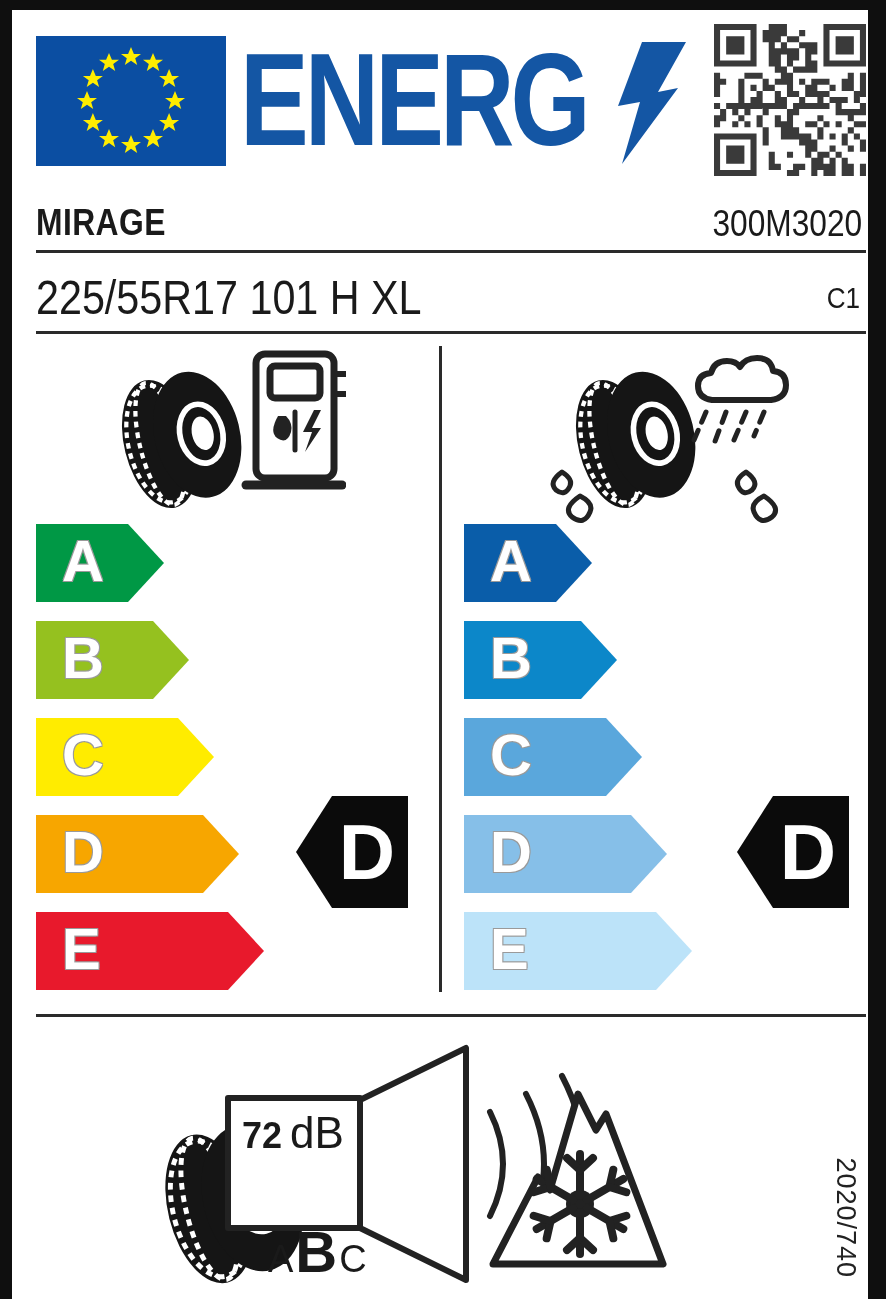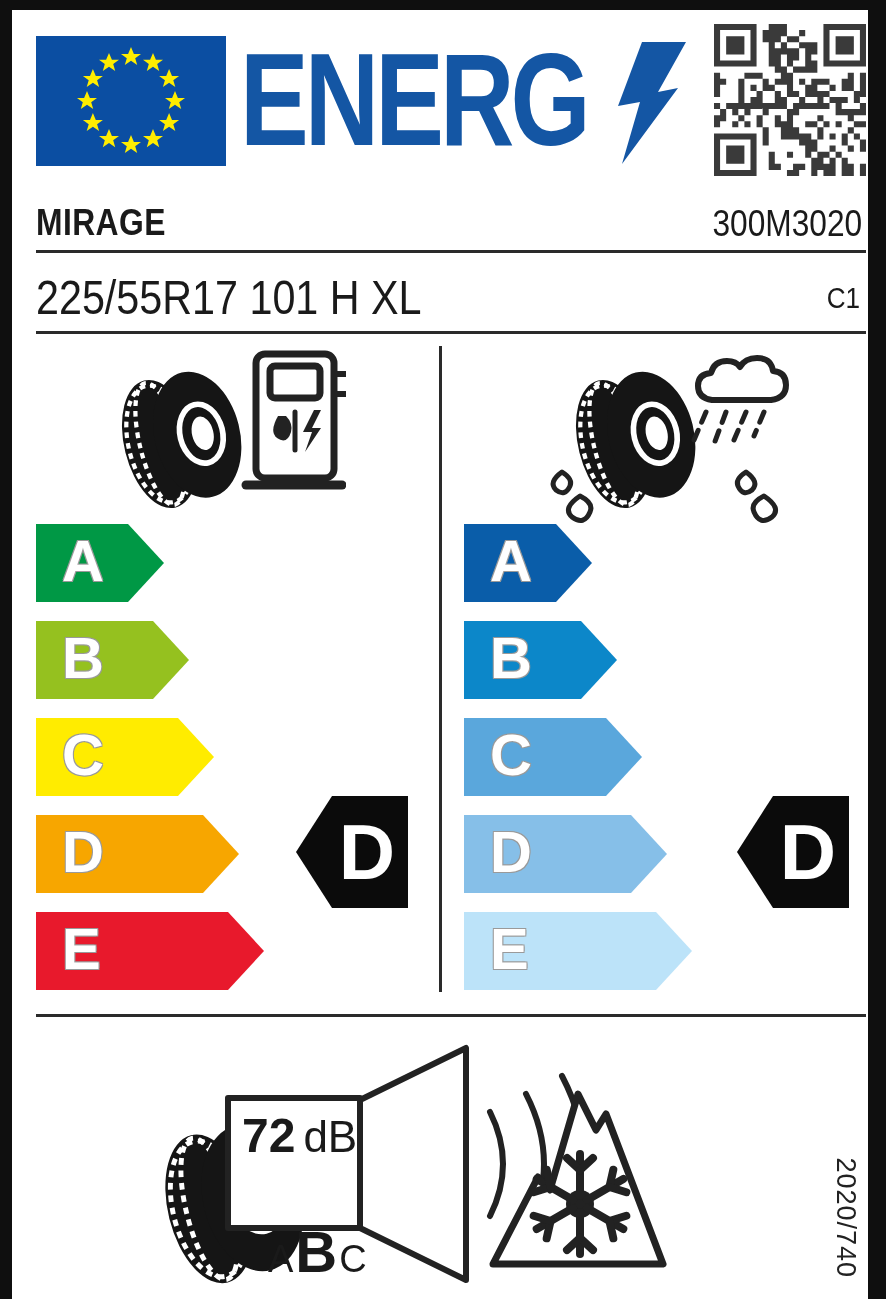--- a/index.html
+++ b/index.html
@@ -42,21 +42,21 @@
       text-shadow:-1px -1px 0 #9a9a9a,1px -1px 0 #9a9a9a,-1px 1px 0 #9a9a9a,1px 1px 0 #9a9a9a;}
 
   .badge{position:absolute;width:112px;height:112px;background:#0b0b0b;
          clip-path:polygon(36px 0, 100% 0, 100% 100%, 36px 100%, 0 50%);
          display:flex;align-items:center;justify-content:center;}
   .badge span{color:#fff;font-weight:bold;font-size:78px;padding-left:30px;}
   .badge.fuel{left:296px;top:796px;}
   .badge.wet{left:737px;top:796px;}
 
   .db-text{position:absolute;left:242px;top:1108px;display:flex;align-items:baseline;gap:8px;z-index:5;}
-  .db-val{font-size:48px;font-weight:bold;}
+  .db-val{font-size:36px;font-weight:bold;}
   .db-unit{font-size:44px;}
   .noise-classes{position:absolute;left:268px;top:1218px;display:flex;align-items:baseline;gap:2px;z-index:5;}
   .noise-letter{font-size:38px;}
   .noise-letter.selected{font-size:58px;font-weight:bold;}
 
   .reg{position:absolute;left:790px;top:1197px;width:110px;text-align:center;
        font-size:27px;letter-spacing:1px;transform:rotate(90deg);color:#222;}
 </style>
 </head>
 <body>

